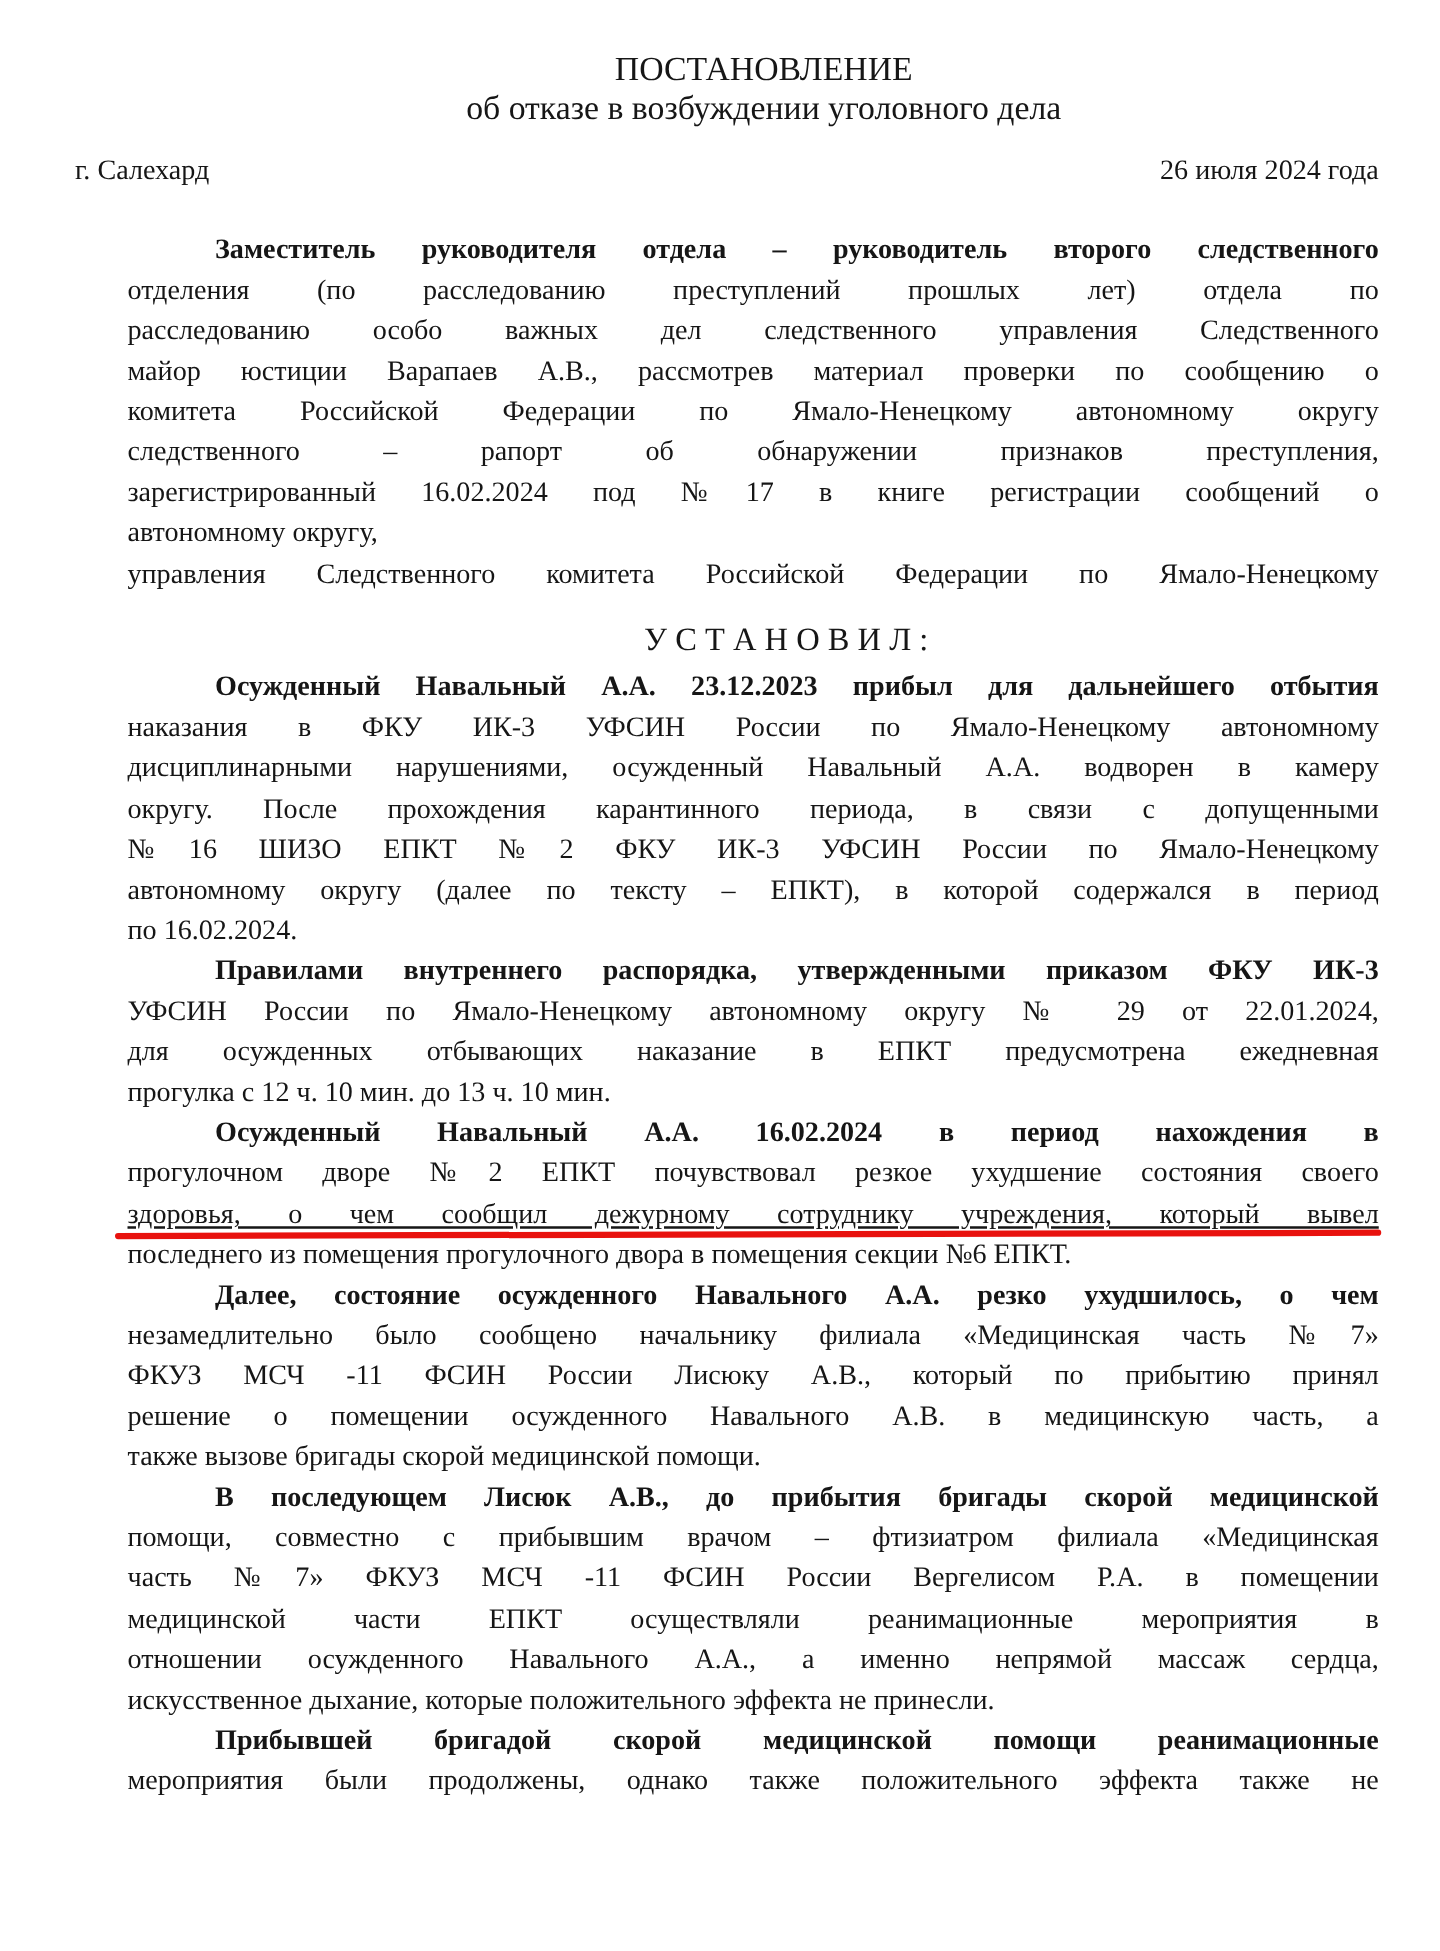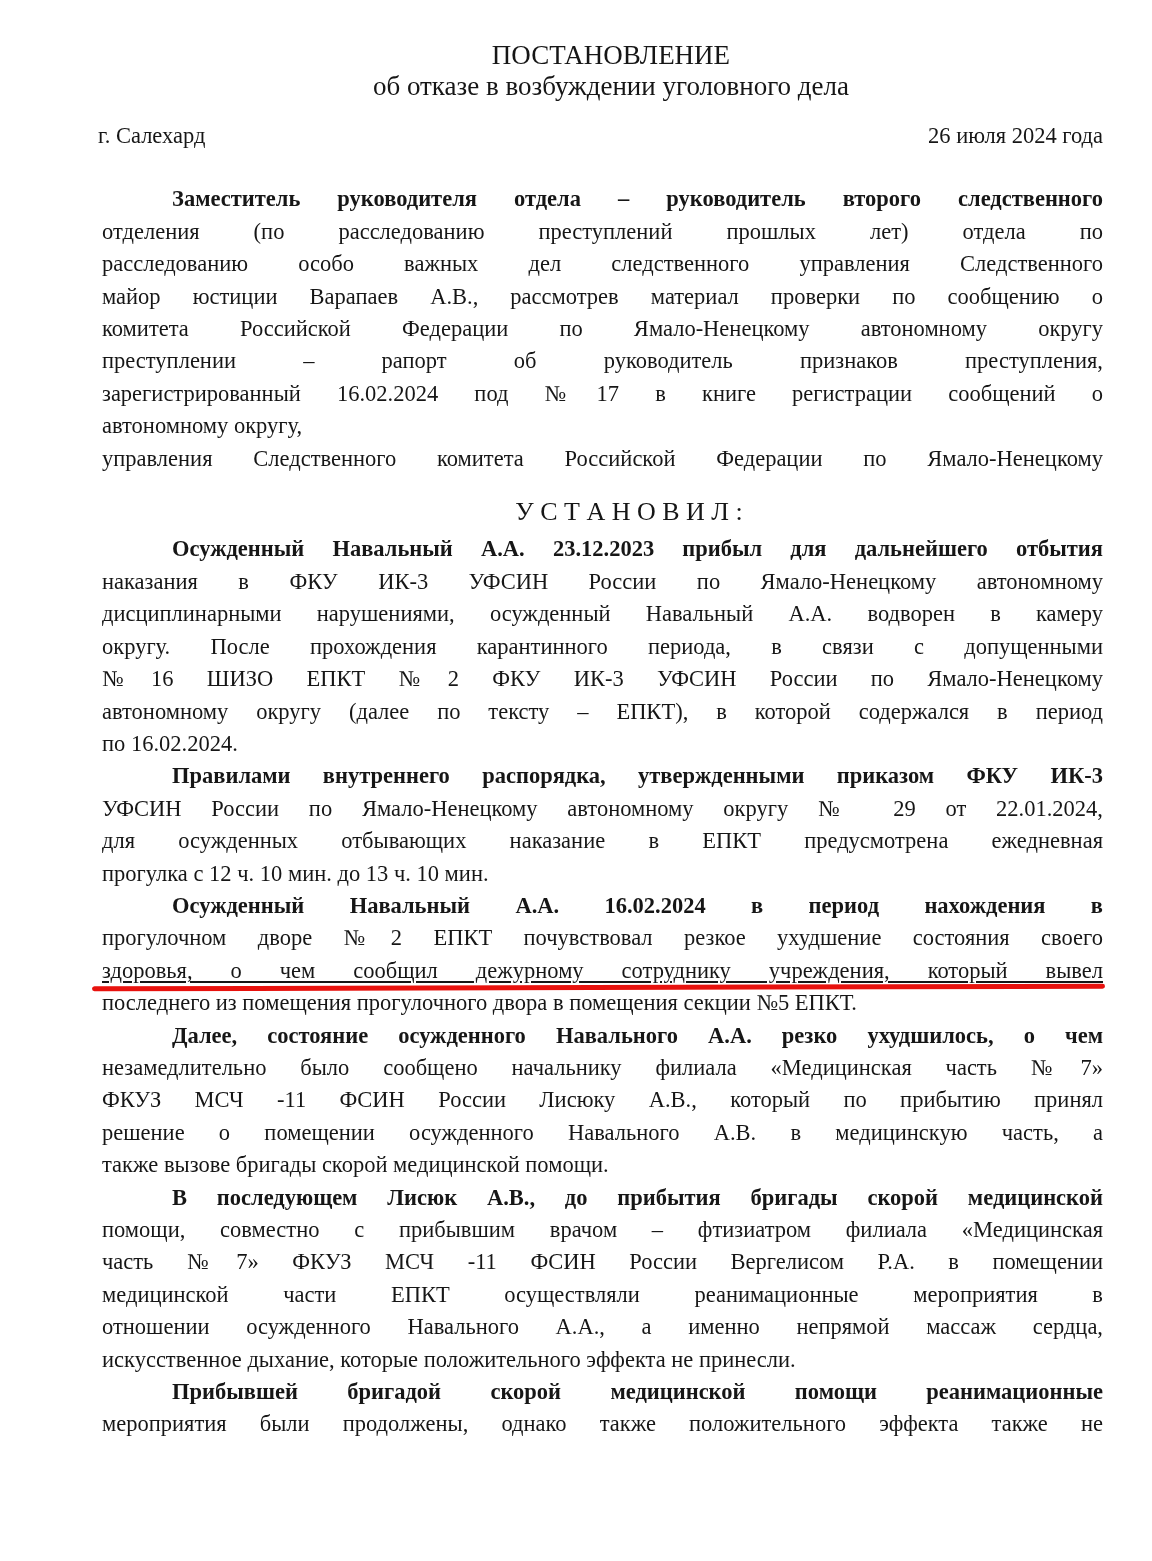--- a/index.html
+++ b/index.html
@@ -17,21 +17,21 @@
     padding-top: 40px;
     padding-left: 70px;
     text-align: center;
     font-size: 27px;
     line-height: 31px;
   }
   .meta-row {
     display: flex;
     justify-content: space-between;
     margin-top: 18px;
-    padding-left: 98px;
+    padding-left: 60px;
     padding-right: 49px;
     line-height: 32.4px;
   }
   .doc-body {
     margin-top: 31px;
     padding-left: 102px;
     padding-right: 49px;
   }
   .para { margin: 0; }
   .line {
@@ -81,21 +81,21 @@
     <span>г. Салехард</span>
     <span>26 июля 2024 года</span>
   </div>
   <div class="doc-body">
       <div class="para">
         <div class="line first"><span>Заместитель руководителя отдела – руководитель второго следственного</span></div>
         <div class="line"><span>отделения (по расследованию преступлений прошлых лет) отдела по</span></div>
         <div class="line"><span>расследованию особо важных дел следственного управления Следственного</span></div>
         <div class="line"><span>майор юстиции Варапаев А.В., рассмотрев материал проверки по сообщению о</span></div>
         <div class="line"><span>комитета Российской Федерации по Ямало-Ненецкому автономному округу</span></div>
-        <div class="line"><span>преступлении – рапорт об руководитель признаков преступления,</span></div>
+        <div class="line"><span>следственного – рапорт об обнаружении признаков преступления,</span></div>
         <div class="line"><span>зарегистрированный 16.02.2024 под №17 в книге регистрации сообщений о</span></div>
         <div class="line plast"><span>автономному округу,</span></div>
         <div class="line"><span>управления Следственного комитета Российской Федерации по Ямало-Ненецкому</span></div>
       </div>
       <div class="heading">У С Т А Н О В И Л :</div>
       <div class="para">
         <div class="line first"><span>Осужденный Навальный А.А. 23.12.2023 прибыл для дальнейшего отбытия</span></div>
         <div class="line"><span>наказания в ФКУ ИК-3 УФСИН России по Ямало-Ненецкому автономному</span></div>
         <div class="line"><span>дисциплинарными нарушениями, осужденный Навальный А.А. водворен в камеру</span></div>
         <div class="line"><span>округу. После прохождения карантинного периода, в связи с допущенными</span></div>
@@ -106,21 +106,21 @@
       <div class="para">
         <div class="line first"><span>Правилами внутреннего распорядка, утвержденными приказом ФКУ ИК-3</span></div>
         <div class="line"><span>УФСИН России по Ямало-Ненецкому автономному округу № 29 от 22.01.2024,</span></div>
         <div class="line"><span>для осужденных отбывающих наказание в ЕПКТ предусмотрена ежедневная</span></div>
         <div class="line plast"><span>прогулка с 12 ч. 10 мин. до 13 ч. 10 мин.</span></div>
       </div>
       <div class="para">
         <div class="line first"><span>Осужденный Навальный А.А. 16.02.2024 в период нахождения в</span></div>
         <div class="line"><span>прогулочном дворе №2 ЕПКТ почувствовал резкое ухудшение состояния своего</span></div>
         <div class="line"><span class="run-u">здоровья, о чем сообщил дежурному сотруднику учреждения, который вывел</span><div class="red-marker"></div></div>
-        <div class="line plast"><span>последнего из помещения прогулочного двора в помещения секции №5 ЕПКТ.</span></div>
+        <div class="line plast"><span>последнего из помещения прогулочного двора в помещения секции №6 ЕПКТ.</span></div>
       </div>
       <div class="para">
         <div class="line first"><span>Далее, состояние осужденного Навального А.А. резко ухудшилось, о чем</span></div>
         <div class="line"><span>незамедлительно было сообщено начальнику филиала «Медицинская часть №7»</span></div>
         <div class="line"><span>ФКУЗ МСЧ -11 ФСИН России Лисюку А.В., который по прибытию принял</span></div>
         <div class="line"><span>решение о помещении осужденного Навального А.В. в медицинскую часть, а</span></div>
         <div class="line plast"><span>также вызове бригады скорой медицинской помощи.</span></div>
       </div>
       <div class="para">
         <div class="line first"><span>В последующем Лисюк А.В., до прибытия бригады скорой медицинской</span></div>

